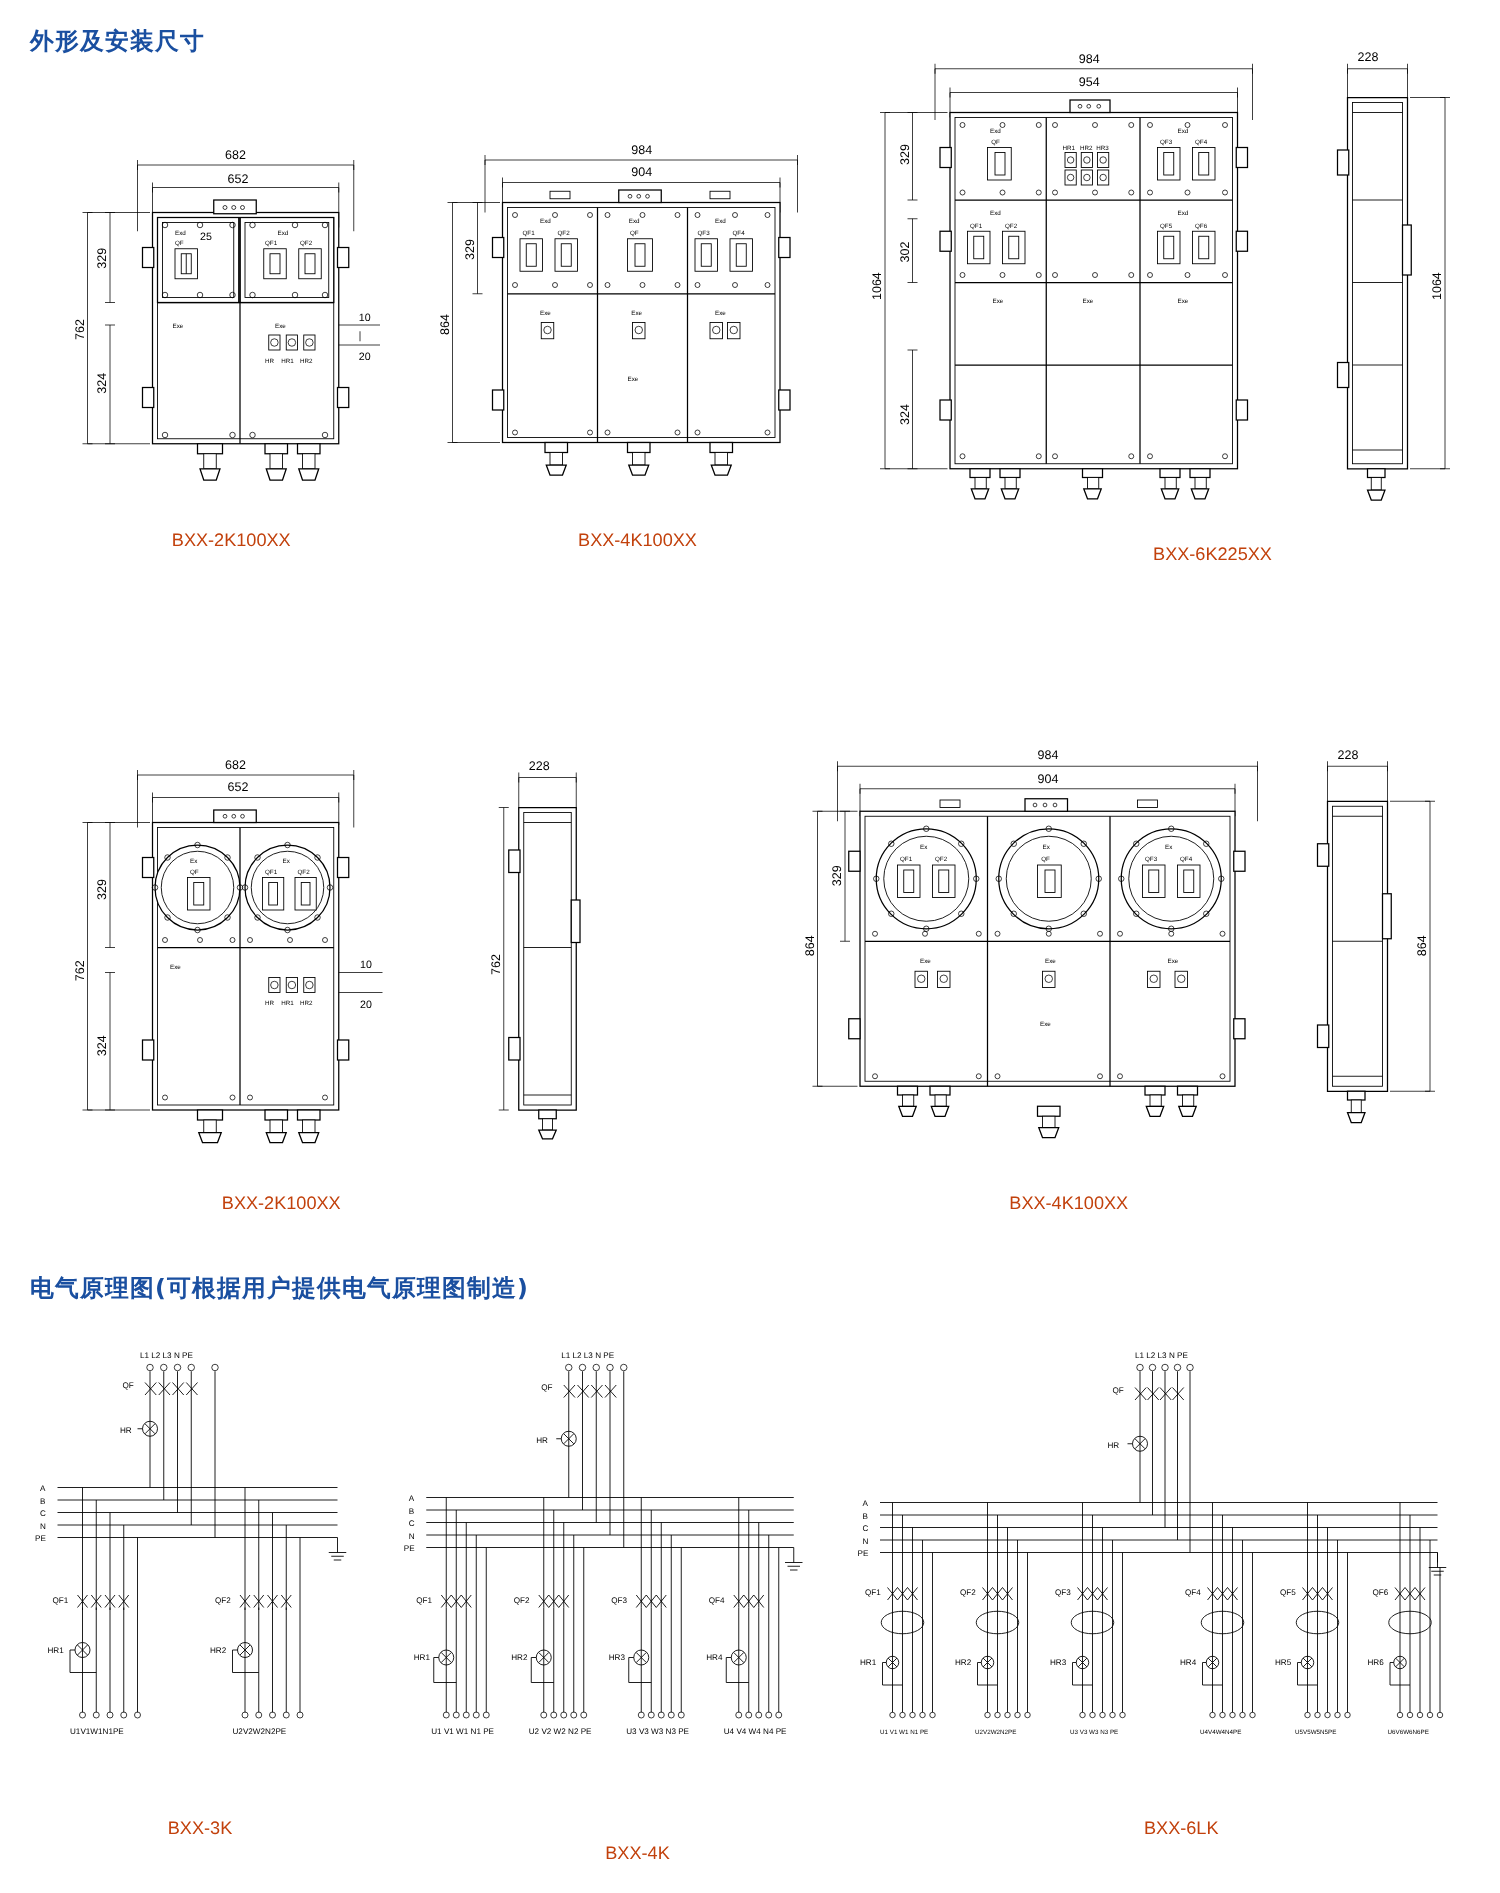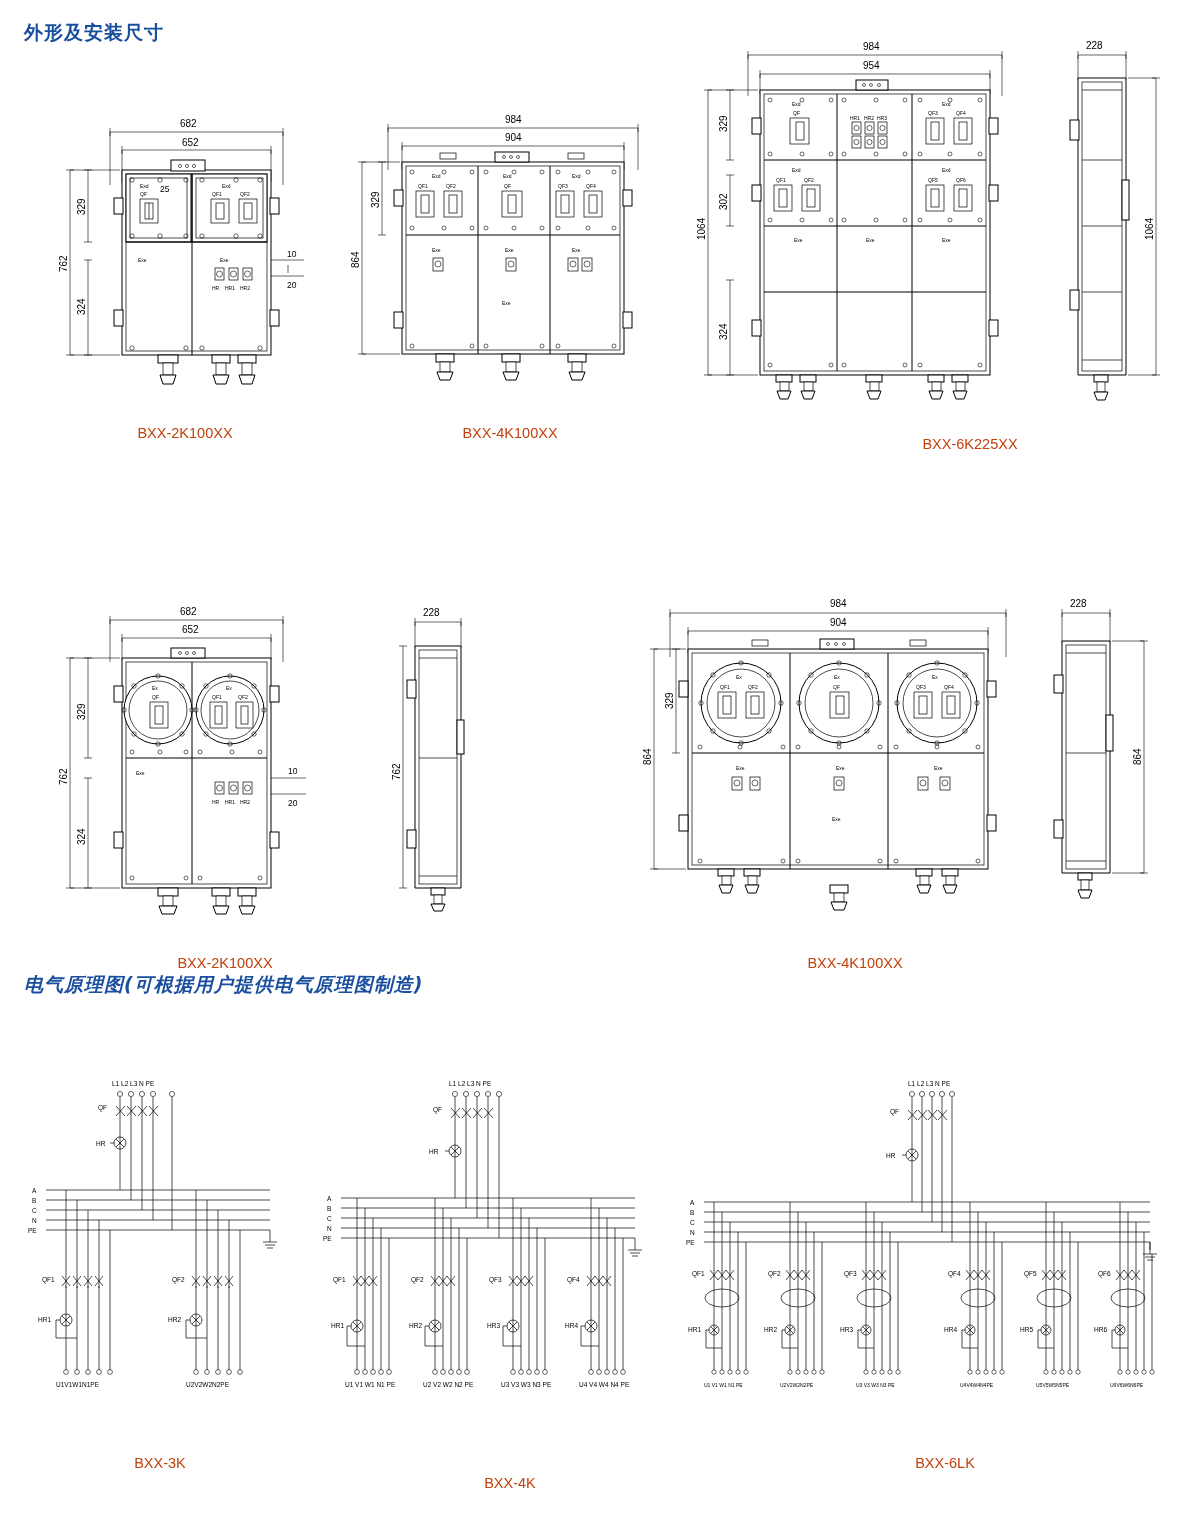--- a/index.html
+++ b/index.html
@@ -6,21 +6,21 @@
   body{
     width:1200px;height:1514px;background:#ffffff;
     font-family:"Liberation Sans", sans-serif;
     color:#000;position:relative;overflow:hidden;
   }
   .sec-title{
     position:absolute;color:#1a4fa0;font-weight:bold;font-size:19px;
     font-family:"DejaVu Sans", sans-serif;letter-spacing:1px;text-align:center;
   }
   #title-outline{left:24px;top:20px;}
-  #title-schematic{left:24px;top:972px;font-style:italic;}
+  #title-schematic{left:24px;top:1018px;}
 
   .caption{
     position:absolute;font-size:14.5px;text-align:center;color:#c2410c;
     font-family:"Liberation Sans", sans-serif;white-space:nowrap;
   }
 
   
   .fig{position:absolute;}
   svg{display:block;overflow:visible;}
   .ln{stroke:#000;fill:none;stroke-width:1;}

